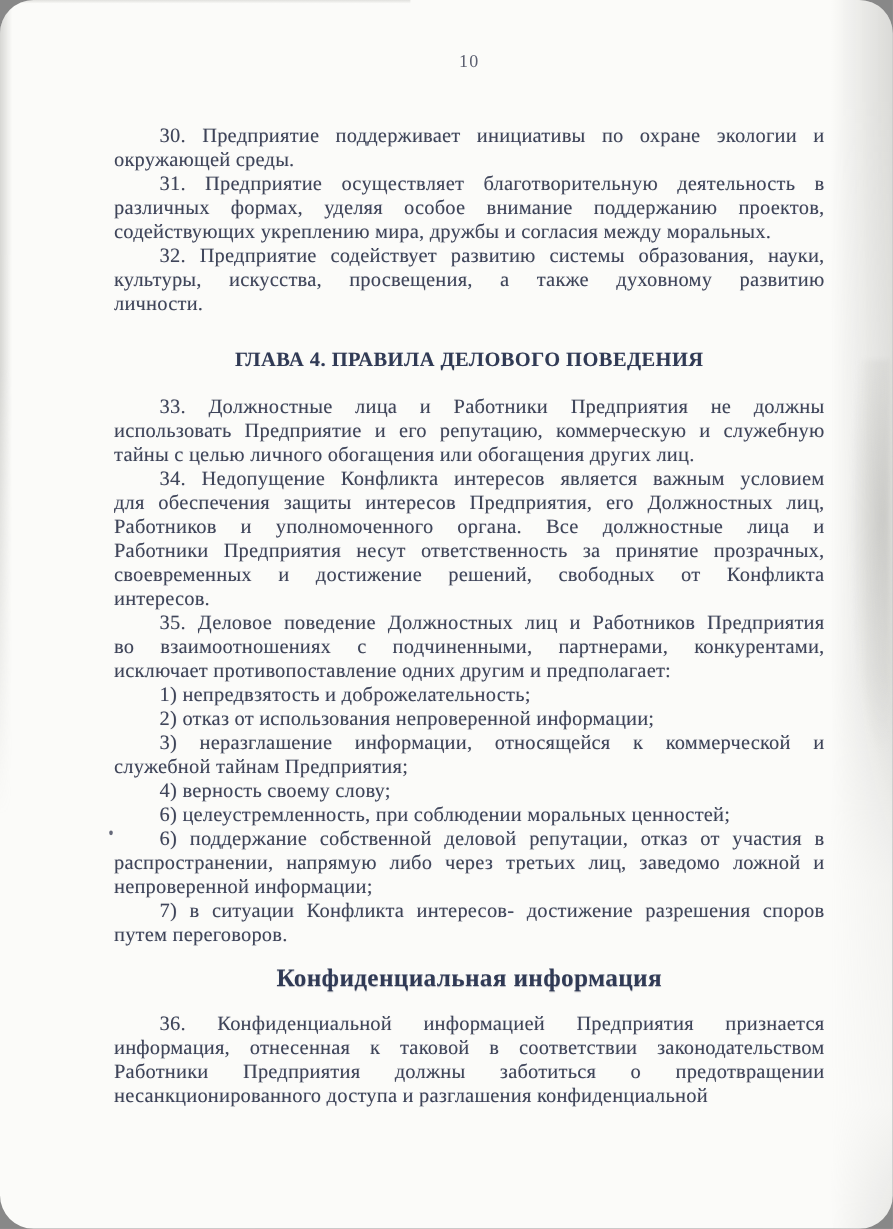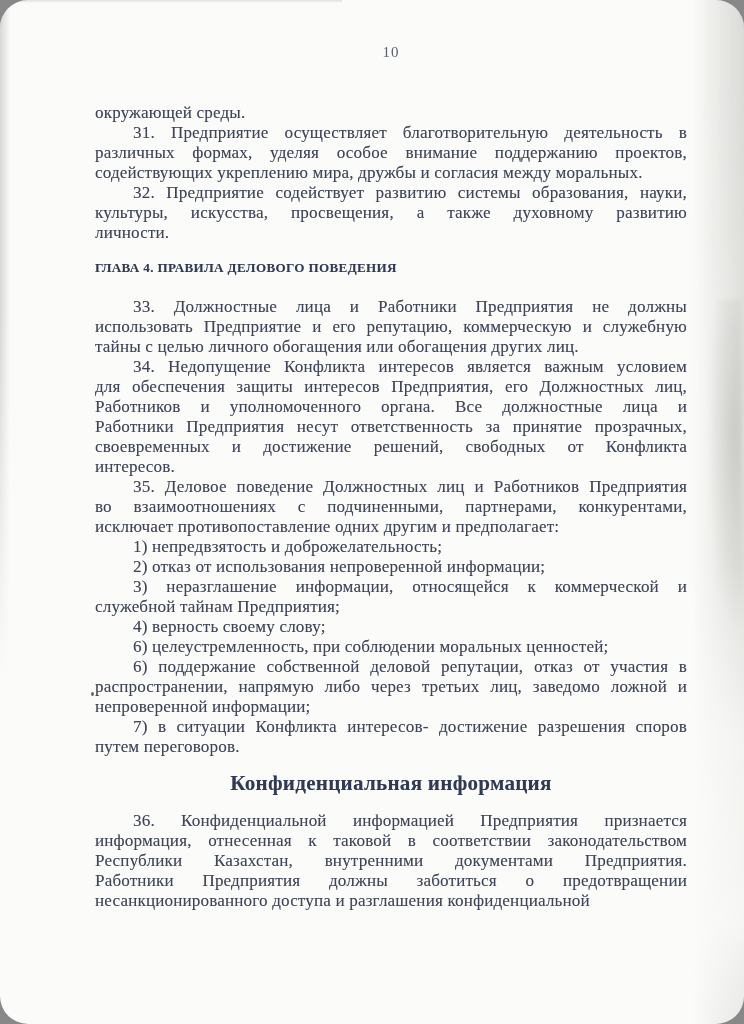--- a/index.html
+++ b/index.html
@@ -54,22 +54,22 @@
   .doc-body {
     position: absolute; left: 95px; top: 103px; width: 592px;
     font-size: 17px; line-height: 20px; letter-spacing: 0.2px;
     text-shadow: 0.2px 0.2px 0.6px rgba(62,68,89,0.35);
   }
   .para { margin: 0; }
   .line { height: 20px; overflow: hidden; }
   .line.first { text-indent: 38px; }
   .line.just { text-align: justify; text-align-last: justify; }
   .chapter-heading {
-    margin: 14px 0 19px 0;
-    text-align: left; font-weight: bold; font-size: 13px;
+    margin: 26px 0 19px 0;
+    text-align: center; font-weight: bold; font-size: 17px;
     letter-spacing: 0.4px; color: var(--heading-ink, #303a55);
     line-height: 21px;
   }
   .section-heading {
     margin: 16px 0 17px 0;
     text-align: center; font-weight: bold; font-size: 21px;
     letter-spacing: 0.3px; color: var(--heading-ink, #303a55);
     line-height: 21px;
   }
 </style>
@@ -80,20 +80,21 @@
   <div class="edge-left"></div>
   <div class="edge-top"></div>
   <div class="edge-right"></div>
   <div class="right-smudge"></div>
   <div class="ink-dot"></div>
 
   <div class="page-number">10</div>
 
   <div class="doc-body" id="doc-body">
       <div class="para">
+        <div class="line first just">30. Предприятие поддерживает инициативы по охране экологии и</div>
         <div class="line">окружающей среды.</div>
       </div>
       <div class="para">
         <div class="line first just">31. Предприятие осуществляет благотворительную деятельность в</div>
         <div class="line just">различных формах, уделяя особое внимание поддержанию проектов,</div>
         <div class="line">содействующих укреплению мира, дружбы и согласия между моральных.</div>
       </div>
       <div class="para">
         <div class="line first just">32. Предприятие содействует развитию системы образования, науки,</div>
         <div class="line just">культуры, искусства, просвещения, а также духовному развитию</div>
@@ -140,18 +141,17 @@
         <div class="line">непроверенной информации;</div>
       </div>
       <div class="para">
         <div class="line first just">7) в ситуации Конфликта интересов- достижение разрешения споров</div>
         <div class="line">путем переговоров.</div>
       </div>
       <div class="section-heading">Конфиденциальная информация</div>
       <div class="para">
         <div class="line first just">36. Конфиденциальной информацией Предприятия признается</div>
         <div class="line just">информация, отнесенная к таковой в соответствии законодательством</div>
-        <div class="line just">Республики Казахстан, внутренними документами Предприятия.</div>
         <div class="line just">Работники Предприятия должны заботиться о предотвращении</div>
         <div class="line">несанкционированного доступа и разглашения конфиденциальной</div>
       </div>
     </div>
 </div>
 
 </body></html>

